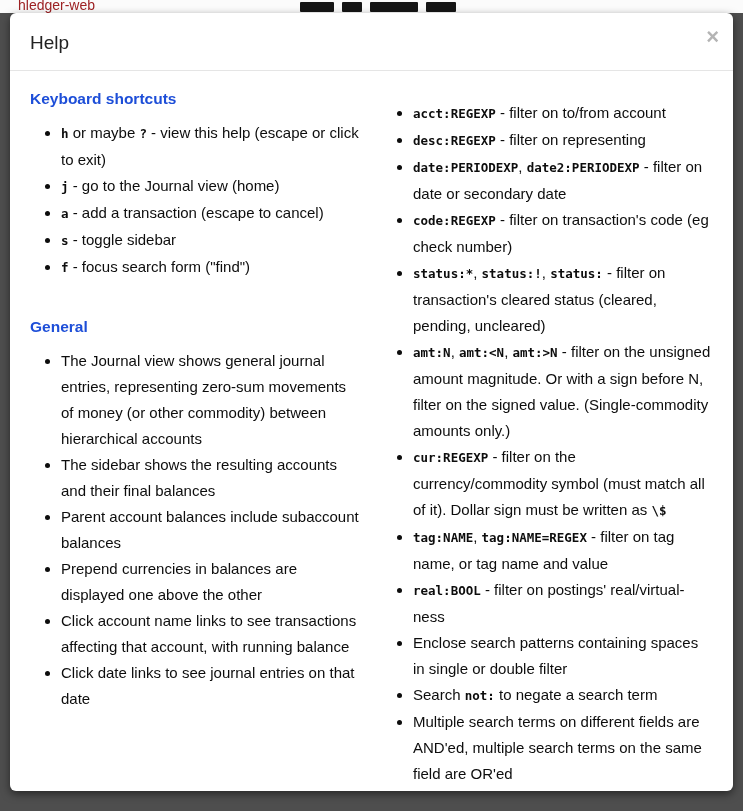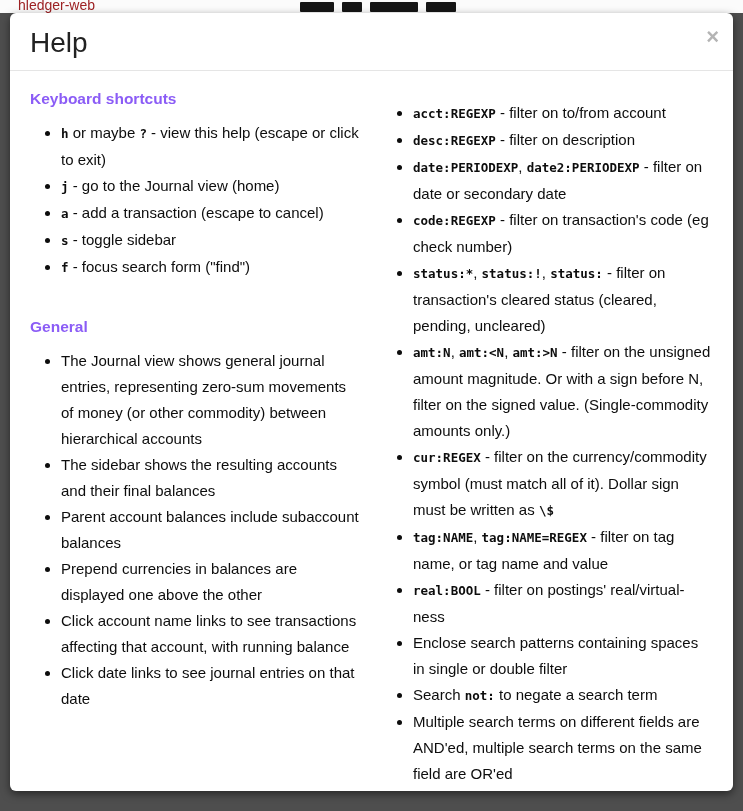--- a/index.html
+++ b/index.html
@@ -33,36 +33,36 @@
     background:#ffffff;border-radius:6px;
     box-shadow:0 3px 9px rgba(0,0,0,0.5);
     z-index:3;box-sizing:border-box;overflow:hidden;
   }
   .modal-header{
     position:relative;
     padding:16px 20px 13px 20px;
     border-bottom:1px solid #e5e5e5;
   }
   .modal-title{
-    margin:0;font-size:28px;font-weight:500;color:#222;line-height:28px;
+    margin:0;font-size:19px;font-weight:500;color:#222;line-height:28px;
   }
   .close-btn{
     position:absolute;right:14px;top:14px;
     background:none;border:none;padding:0;cursor:pointer;
     font-size:22px;font-weight:bold;color:#b4b4b4;line-height:20px;
     font-family:"Liberation Sans",sans-serif;
   }
   .modal-body{
     display:flex;gap:21px;
     padding:18px 20px 0 20px;
     color:#0d0d0d;
   }
   .col{flex:1;min-width:0;}
   .section-heading{
-    margin:0;font-size:15.5px;font-weight:700;color:#8b5cf6;line-height:20px;
+    margin:0;font-size:15.5px;font-weight:700;color:#1d4ed8;line-height:20px;
   }
   .section-heading.mt{margin-top:36px;}
   ul.help-list{
     margin:11px 0 0 0;
     padding:0 0 0 31px;
     list-style:disc;
   }
   ul.help-list li{
     font-size:15px;line-height:26px;color:#0d0d0d;
   }
@@ -111,26 +111,26 @@
             <li><span>Parent account balances include subaccount balances</span></li>
             <li><span>Prepend currencies in balances are displayed one above the other</span></li>
             <li><span>Click account name links to see transactions affecting that account, with running balance</span></li>
             <li><span>Click date links to see journal entries on that date</span></li>
           </ul>
       </div>
 
       <div class="col">
         <ul class="help-list">
             <li><code>acct:REGEXP</code><span> - filter on to/from account</span></li>
-            <li><code>desc:REGEXP</code><span> - filter on description</span></li>
+            <li><code>desc:REGEXP</code><span> - filter on representing</span></li>
             <li><code>date:PERIODEXP</code><span>, </span><code>date2:PERIODEXP</code><span> - filter on date or secondary date</span></li>
             <li><code>code:REGEXP</code><span> - filter on transaction's code (eg check number)</span></li>
             <li><code>status:*</code><span>, </span><code>status:!</code><span>, </span><code>status:</code><span> - filter on transaction's cleared status (cleared, pending, uncleared)</span></li>
             <li><code>amt:N</code><span>, </span><code>amt:&lt;N</code><span>, </span><code>amt:&gt;N</code><span> - filter on the unsigned amount magnitude. Or with a sign before N, filter on the signed value. (Single-commodity amounts only.)</span></li>
-            <li><code>cur:REGEX</code><span> - filter on the currency/commodity symbol (must match all of it). Dollar sign must be written as </span><code>\$</code></li>
+            <li><code>cur:REGEXP</code><span> - filter on the currency/commodity symbol (must match all of it). Dollar sign must be written as </span><code>\$</code></li>
             <li><code>tag:NAME</code><span>, </span><code>tag:NAME=REGEX</code><span> - filter on tag name, or tag name and value</span></li>
             <li><code>real:BOOL</code><span> - filter on postings' real/virtual-ness</span></li>
             <li><span>Enclose search patterns containing spaces in single or double filter</span></li>
             <li><span>Search </span><code>not:</code><span> to negate a search term</span></li>
             <li><span>Multiple search terms on different fields are AND'ed, multiple search terms on the same field are OR'ed</span></li>
           </ul>
       </div>
 
     </div>
   </div>

